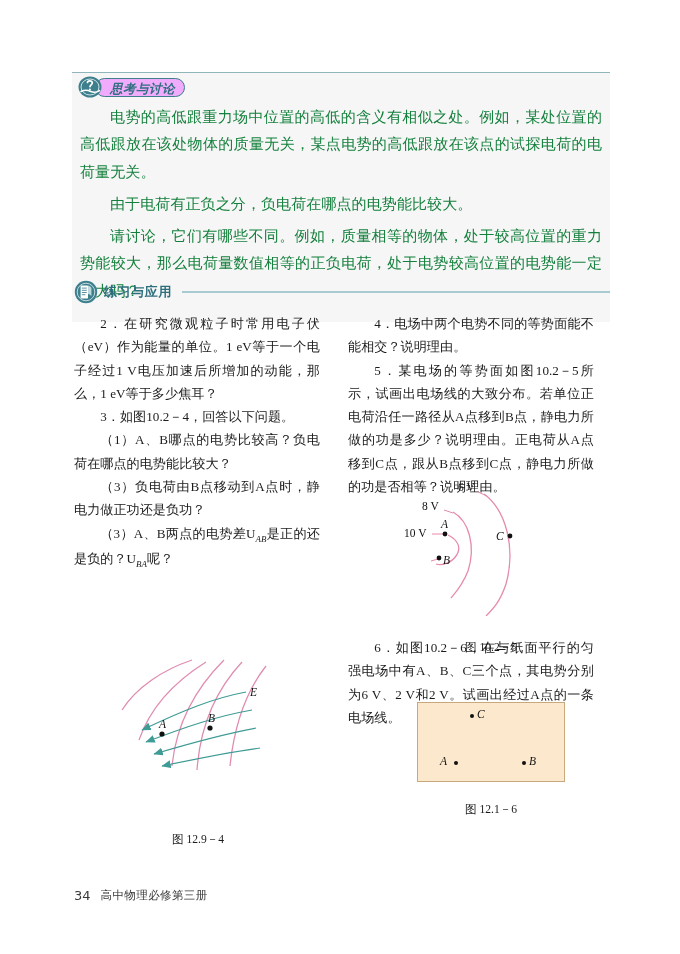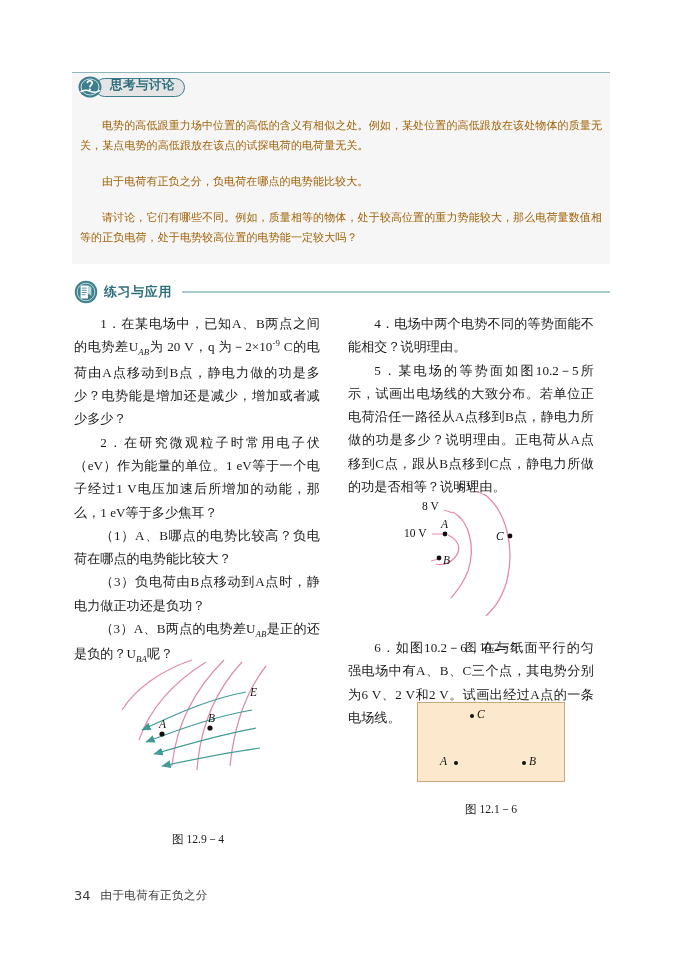--- a/index.html
+++ b/index.html
@@ -47,42 +47,43 @@
     width: 26px;
     height: 22px;
     position: relative;
     z-index: 3;
   }
   .badge-pill {
     margin-left: -9px;
     height: 19px;
     border: 1.4px solid #3d7f8c;
     border-radius: 10px;
-    background: #e5e5e5;
+    background: #f0abfc;
     display: flex;
-    align-items: flex-start;
+    align-items: flex-end;
     padding: 0 9px 0 14px;
     box-sizing: border-box;
+    font-style: italic;
   }
   .badge-pill span {
     font-family: "DejaVu Sans", sans-serif;
     font-size: 12.5px;
     font-weight: bold;
     color: #2e6f7d;
     letter-spacing: 0.5px;
     line-height: 1;
   }
 
   .discuss-body p {
-    margin: 16px 0 1px 0;
-    font-size: 11px;
+    margin: 5px 0 1px 0;
+    font-size: 15px;
     line-height: 1.82;
     text-indent: 2em;
     text-align: justify;
-    color: #a16207;
+    color: #15803d;
     letter-spacing: 0.1px;
   }
 
   
   .practice-head {
     position: absolute;
     left: 74px;
     top: 279px;
     width: 536px;
     height: 26px;
@@ -226,22 +227,22 @@
       <circle cx="12" cy="12" r="8.8" fill="none" stroke="#cfe3e7" stroke-width="0.9"></circle>
       <rect x="6.6" y="5.6" width="7.4" height="12.8" rx="0.6" fill="#ffffff"></rect>
       <path d="M14 5.6c1.9 0.5 3 1.4 3.4 2.3v8.4c-0.5-1-1.6-1.8-3.4-2.2z" fill="#bcd9de"></path>
       <path d="M8.2 8.1h4.2M8.2 10.3h4.2M8.2 12.5h4.2M8.2 14.7h2.8" stroke="#3e7f8d" stroke-width="0.85" stroke-linecap="round"></path>
     </svg>
     <div class="practice-title">练习与应用</div>
     <div class="practice-rule"></div>
   </div>
 
   <div class="col col-left">
-    <p class="q">1．在某电场中，已知A、B两点之间的电势差U<sub>AB</sub>为 20 V，q 为－2×10<sup>-9</sup> C的电荷由A点移动到B点，静电力做的功是多少？电势能是增加还是减少，增加或者减少多少？</p>
     <p class="q">2．在研究微观粒子时常用电子伏（eV）作为能量的单位。1 eV等于一个电子经过1 V电压加速后所增加的动能，那么，1 eV等于多少焦耳？</p>
+    <p class="q">3．如图10.2－4，回答以下问题。</p>
     <p class="q sub">（1）A、B哪点的电势比较高？负电荷在哪点的电势能比较大？</p>
     <p class="q sub">（3）负电荷由B点移动到A点时，静电力做正功还是负功？</p>
     <p class="q sub">（3）A、B两点的电势差U<sub>AB</sub>是正的还是负的？U<sub>BA</sub>呢？</p>
   </div>
 
   <div class="col col-right">
     <p class="q">4．电场中两个电势不同的等势面能不能相交？说明理由。</p>
     <p class="q">5．某电场的等势面如图10.2－5所示，试画出电场线的大致分布。若单位正电荷沿任一路径从A点移到B点，静电力所做的功是多少？说明理由。正电荷从A点移到C点，跟从B点移到C点，静电力所做的功是否相等？说明理由。</p>
   </div>
 
@@ -315,16 +316,16 @@
       <span class="pt-lbl" style="left:22px; top:52px;">A</span>
 
       <span class="pt" style="left:104px; top:58px;"></span>
       <span class="pt-lbl" style="left:111px; top:52px;">B</span>
     </div>
     <div class="fig-cap">图 12.1－6</div>
   </div>
 
   <div class="footer">
     <span class="folio">34</span>
-    <span class="foot-title">由于电荷有正负之分</span>
+    <span class="foot-title">高中物理必修第三册</span>
   </div>
 
 </div>
 
 </body></html>

